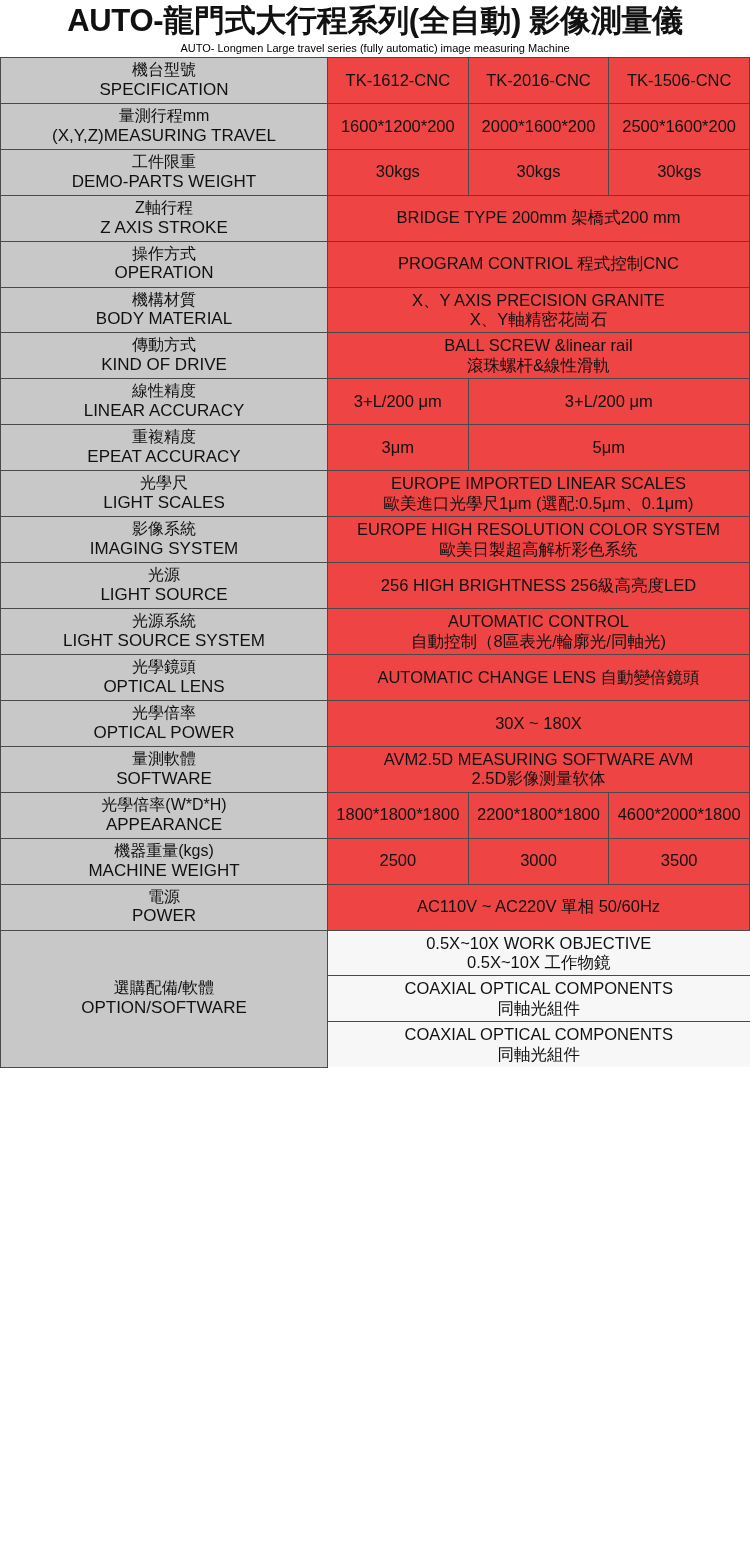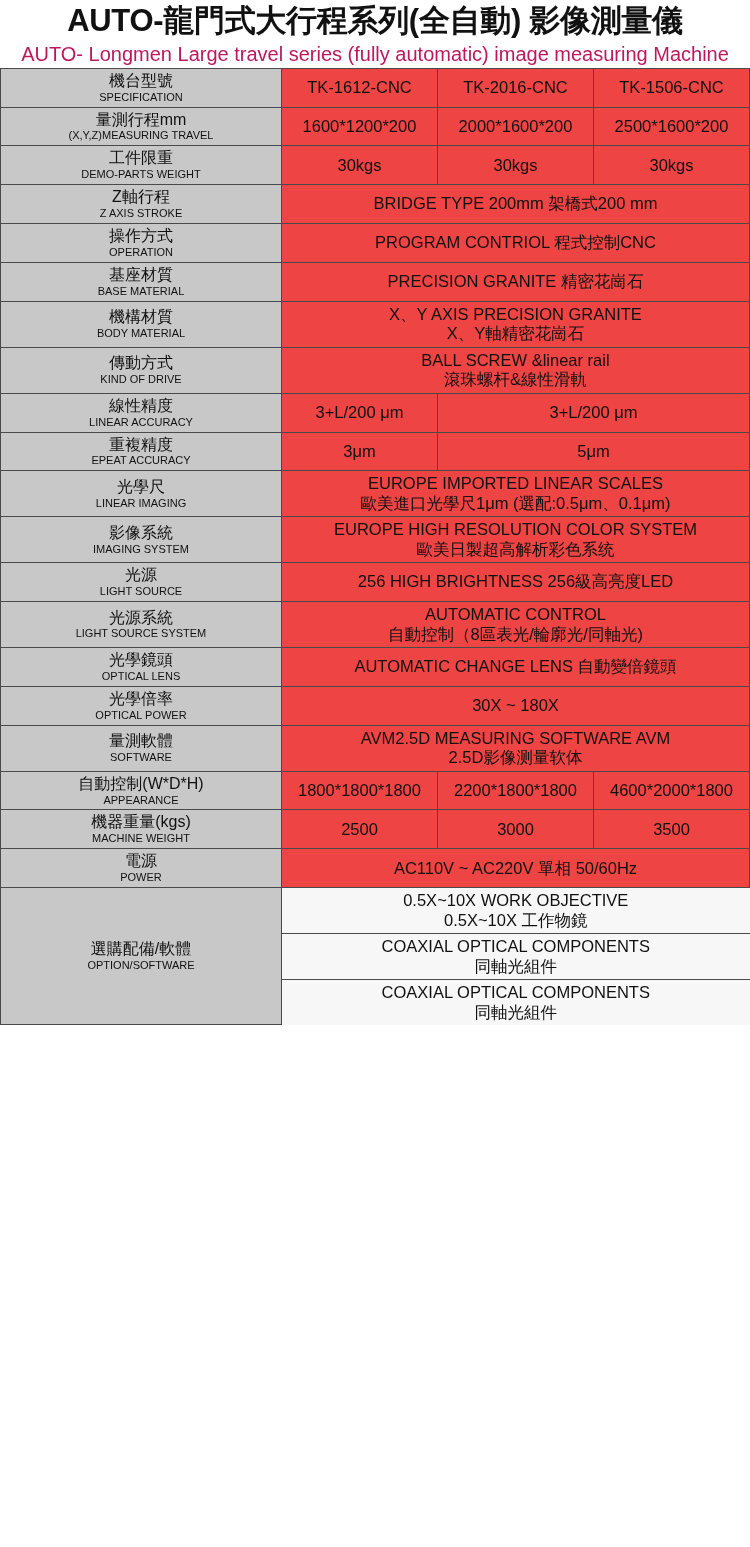--- a/index.html
+++ b/index.html
@@ -24,50 +24,50 @@
     text-align: center;
   }
   .title-main {
     font-size: 31px;
     font-weight: bold;
     letter-spacing: -0.3px;
     line-height: 1.12;
     white-space: nowrap;
   }
   .title-sub {
-    font-size: 20px;
-    color: #be185d;
+    font-size: 11px;
+    color: #000000;
     line-height: 1.2;
     padding-top: 3px;
     white-space: nowrap;
   }
   table.spec {
     width: 750px;
     border-collapse: collapse;
     table-layout: fixed;
   }
   table.spec td {
     border: 1px solid #4a4a4a;
     text-align: center;
     vertical-align: middle;
     font-size: 16.5px;
     line-height: 1.18;
     padding: 3px 2px;
   }
   td.label {
-    width: 281px;
+    width: 327px;
     background: #c8c8c8;
   }
   td.val {
     background: #ef4444;
   }
   .zh { display: block; font-size: 16.5px; }
   .en { display: block; font-size: 16.5px; }
   .label .zh { font-size: 16px; }
-  .label .en { font-size: 11px; }
+  .label .en { font-size: 17px; }
   .small-val { font-size: 15px; }
   .tiny-val { font-size: 13.5px; }
   .val-line { display: block; }
   .opt-cell { padding: 0 !important; border: none !important; }
   table.optinner {
     width: 100%;
     border-collapse: collapse;
     table-layout: fixed;
   }
   table.optinner td {
@@ -139,29 +139,20 @@
       <tr>
         <td class="label">
           <span class="zh">操作方式</span>
           <span class="en">OPERATION</span>
         </td>
         <td class="val" colspan="3">
             <span class="val-line">PROGRAM CONTRIOL 程式控制CNC</span>
           </td>
       </tr>
 
-      <tr>
-        <td class="label">
-          <span class="zh">基座材質</span>
-          <span class="en">BASE MATERIAL</span>
-        </td>
-        <td class="val" colspan="3">
-            <span class="val-line">PRECISION GRANITE 精密花崗石</span>
-          </td>
-      </tr>
 
       <tr>
         <td class="label">
           <span class="zh">機構材質</span>
           <span class="en">BODY MATERIAL</span>
         </td>
         <td class="val" colspan="3">
             <span class="val-line">X、Y AXIS PRECISION GRANITE</span>
             <span class="val-line">X、Y軸精密花崗石</span>
           </td>
@@ -192,21 +183,21 @@
           <span class="zh">重複精度</span>
           <span class="en">EPEAT ACCURACY</span>
         </td>
         <td class="val">3μm</td>
         <td class="val" colspan="2">5μm</td>
       </tr>
 
       <tr>
         <td class="label">
           <span class="zh">光學尺</span>
-          <span class="en">LINEAR IMAGING</span>
+          <span class="en">LIGHT SCALES</span>
         </td>
         <td class="val" colspan="3">
             <span class="val-line">EUROPE IMPORTED LINEAR SCALES</span>
             <span class="val-line">歐美進口光學尺1μm (選配:0.5μm、0.1μm)</span>
           </td>
       </tr>
 
       <tr>
         <td class="label">
           <span class="zh">影像系統</span>
@@ -266,21 +257,21 @@
         </td>
         <td class="val" colspan="3">
             <span class="val-line">AVM2.5D MEASURING SOFTWARE  AVM</span>
             <span class="val-line">2.5D影像测量软体</span>
           </td>
       </tr>
 
 
       <tr>
         <td class="label">
-          <span class="zh">自動控制(W*D*H)</span>
+          <span class="zh">光學倍率(W*D*H)</span>
           <span class="en">APPEARANCE</span>
         </td>
         <td class="val tiny-val">1800*1800*1800</td>
         <td class="val tiny-val">2200*1800*1800</td>
         <td class="val tiny-val">4600*2000*1800</td>
       </tr>
 
       <tr>
         <td class="label">
           <span class="zh">機器重量(kgs)</span>

